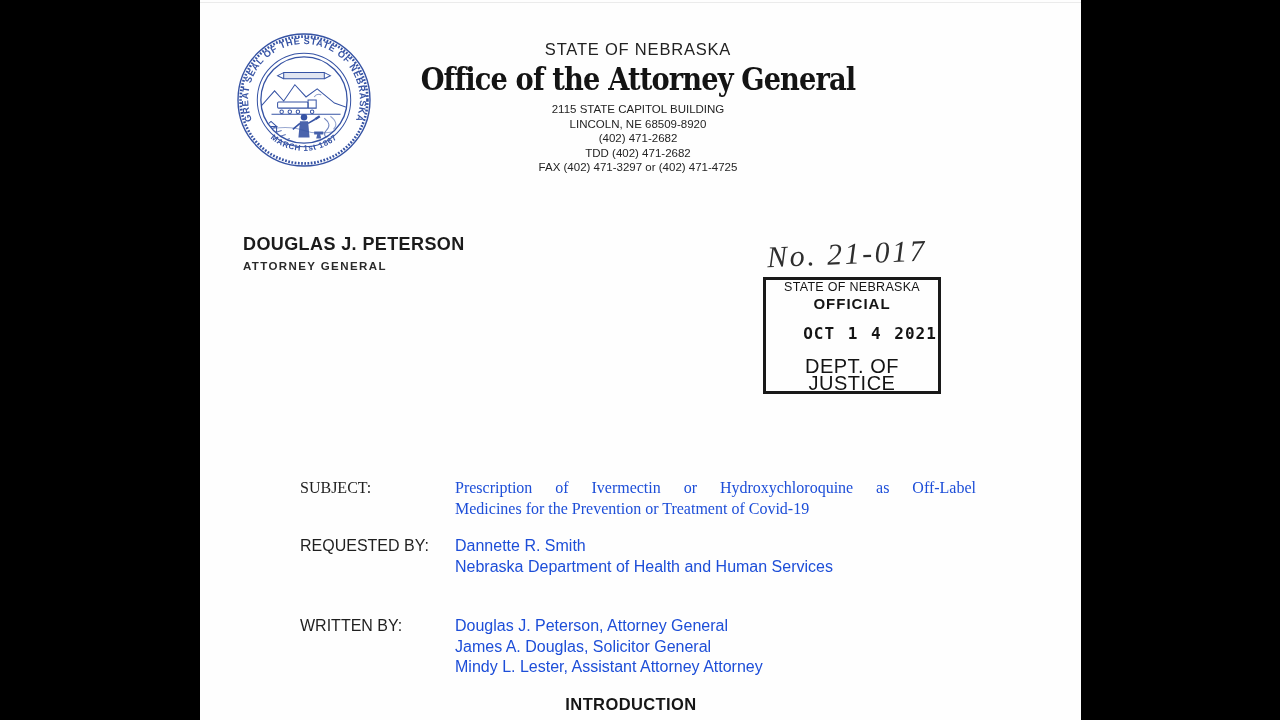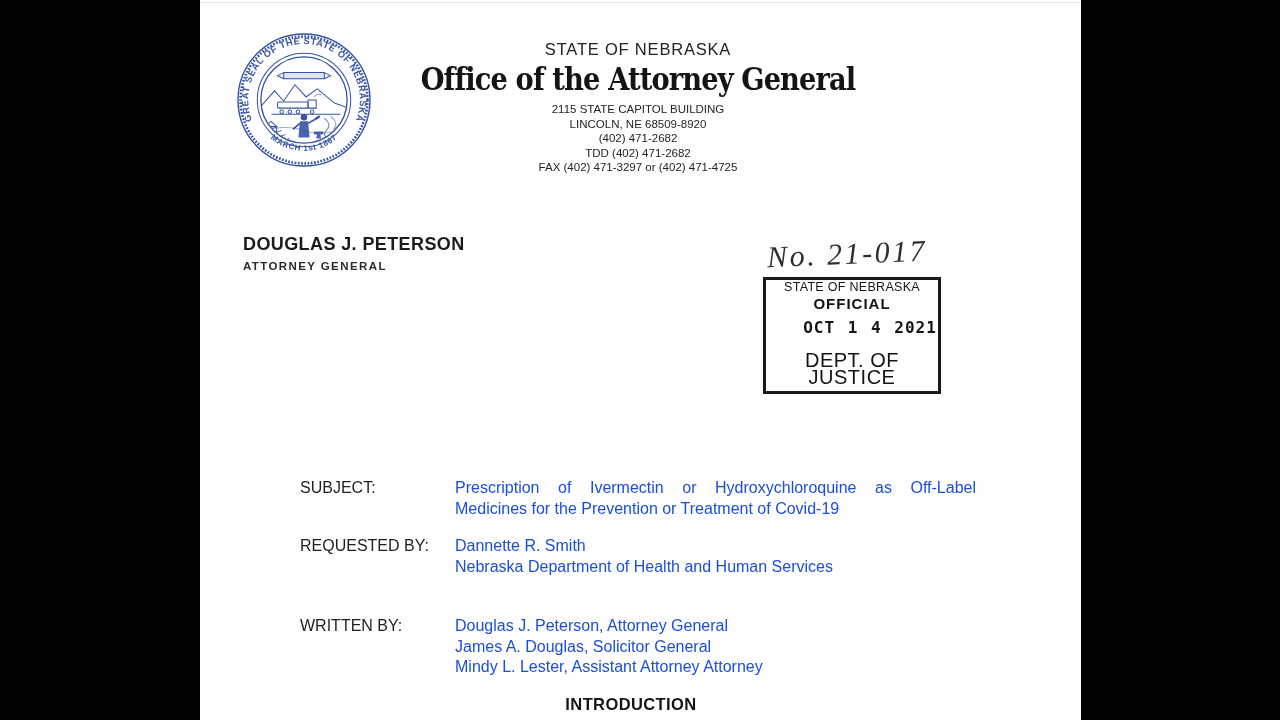--- a/index.html
+++ b/index.html
@@ -50,34 +50,34 @@
 
   
   .stamp{
     position:absolute;left:563px;top:277px;width:178px;height:117px;
     box-sizing:border-box;border:3px solid #191919;text-align:center;color:#141414;
   }
   .stamp-l1{font-size:12.5px;line-height:15px;letter-spacing:.3px;margin-top:0;}
   .stamp-l2{font-size:15px;line-height:18px;font-weight:bold;letter-spacing:1px;}
   .stamp-date{
     font-family:"DejaVu Sans Mono",monospace;font-size:16px;line-height:19px;
-    letter-spacing:1px;word-spacing:2px;margin-top:5px;font-weight:600;padding-left:36px;
+    letter-spacing:1px;word-spacing:2px;margin-top:11px;font-weight:600;padding-left:36px;
   }
   .stamp-l4{font-size:20px;line-height:17px;letter-spacing:.5px;margin-top:15px;}
 
   
   .field-label{
     position:absolute;left:100px;width:152px;
     font-size:16px;line-height:20.5px;color:#1f1f1f;
   }
   .field-value{
     position:absolute;left:255px;width:521px;
     font-size:16px;line-height:20.5px;color:#1d4ed8;
   }
-  .row-subject .field-label,.row-subject .field-value{top:478px;}
+  .row-subject .field-label,.row-subject .field-value{top:478px;font-family:Liberation Serif, serif;}
   .row-requested .field-label,.row-requested .field-value{top:536px;}
   .row-written .field-label,.row-written .field-value{top:616px;}
   .field-label,.field-value{position:absolute;}
   .justify-line{text-align:justify;text-align-last:justify;word-spacing:1px;}
 
   
   .intro{
     position:absolute;left:0;right:19px;top:695px;text-align:center;
     font-size:16.5px;font-weight:bold;letter-spacing:.4px;color:#161616;
   }

